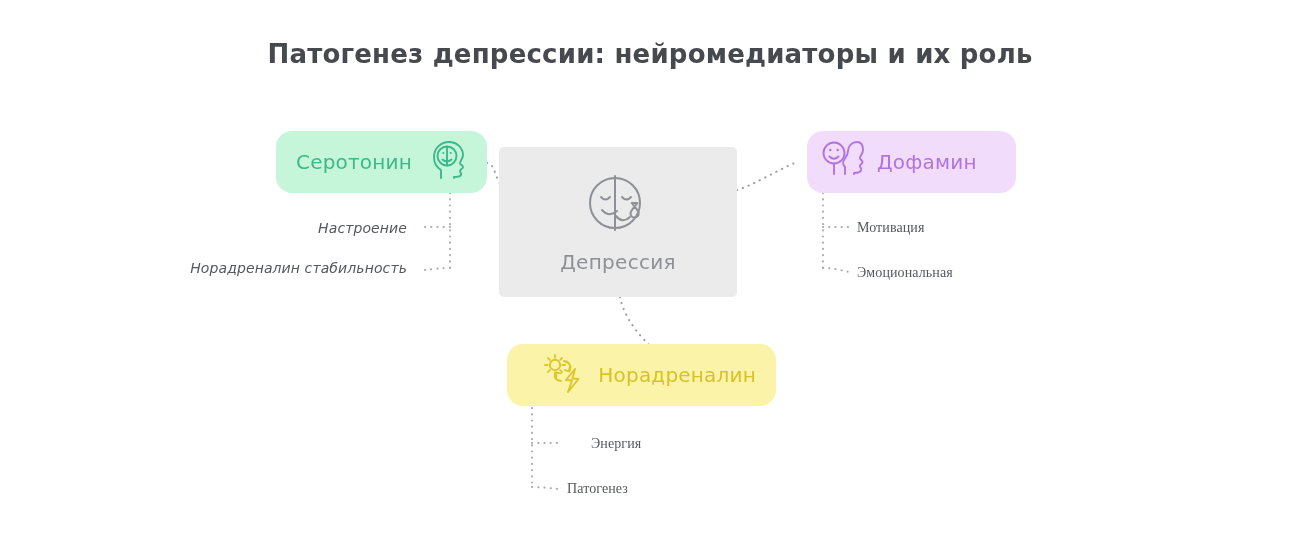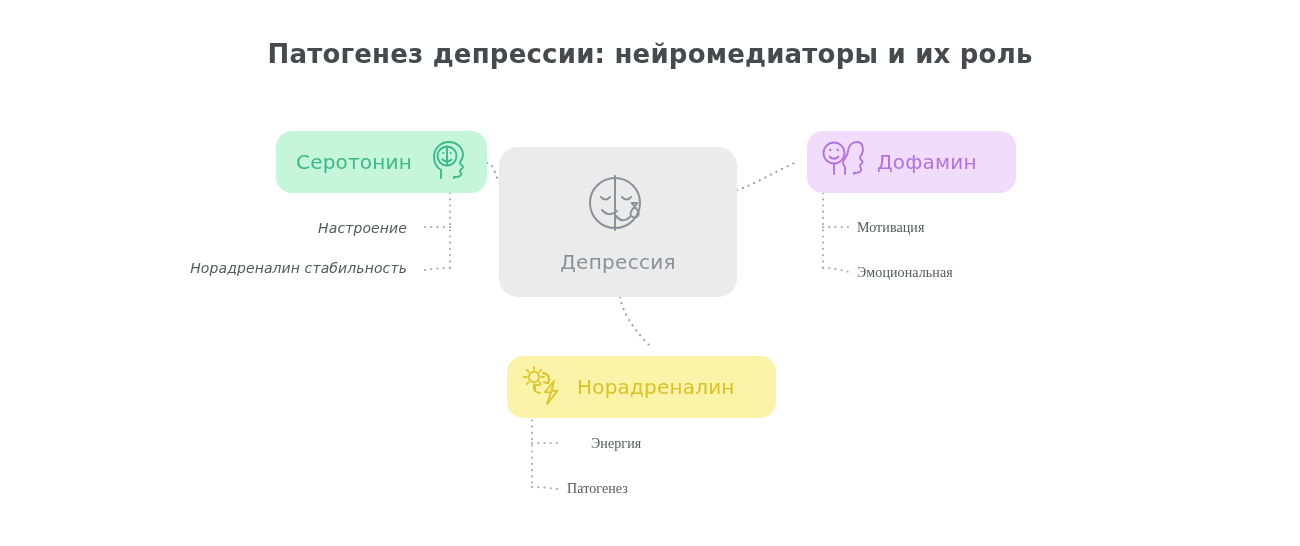--- a/index.html
+++ b/index.html
@@ -68,21 +68,21 @@
     align-items: center;
     border-radius: 16px;
   }
 
   .node-central {
     left: 499px;
     top: 147px;
     width: 238px;
     height: 150px;
     background: #ebebeb;
-    border-radius: 19px;
+    border-radius: 5px;
     flex-direction: column;
     justify-content: center;
     gap: 10px;
   }
   .node-central .central-label {
     font-size: 20px;
     color: #8d9095;
     letter-spacing: 0.3px;
   }
 
@@ -113,26 +113,26 @@
     margin-left: 12px;
   }
   .node-dopamine .node-label {
     font-size: 20px;
     color: #b273e2;
     letter-spacing: 0.2px;
   }
 
   .node-noradrenaline {
     left: 507px;
-    top: 356px;
+    top: 344px;
     width: 269px;
     height: 62px;
     background: #faf3a8;
     padding: 0 20px 0 14px;
-    justify-content: flex-start;
+    justify-content: flex-end;
     gap: 12px;
   }
   .node-noradrenaline .node-label {
     font-size: 20px;
     color: #d9c227;
     letter-spacing: 0.2px;
   }
 
   .node-icon {
     display: block;

